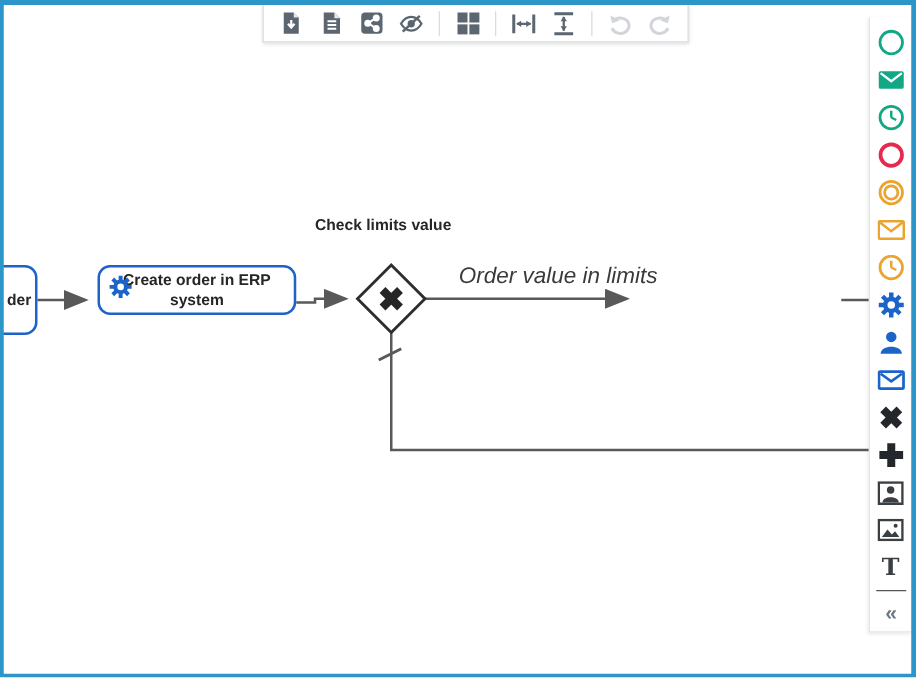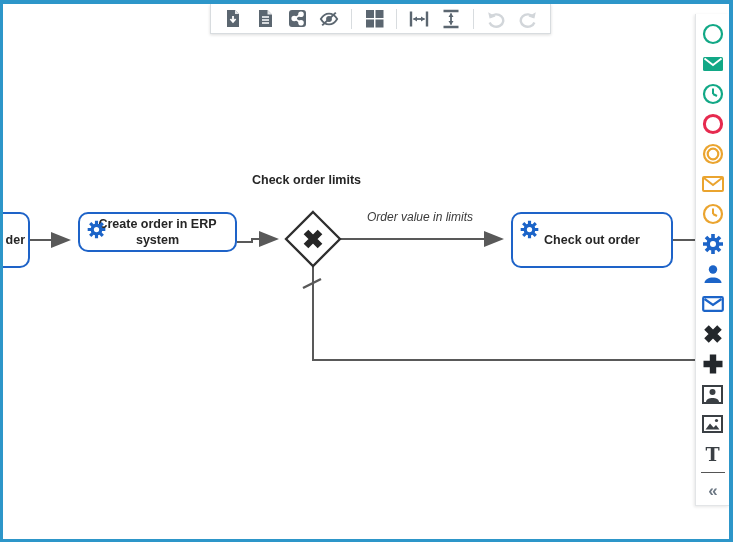--- a/index.html
+++ b/index.html
@@ -20,21 +20,21 @@
 
   
   .task { position:absolute; background:#fff; border:2px solid #1E63C8; border-radius:10px;
           display:flex; align-items:center; justify-content:center; text-align:center;
           font-weight:700; font-size:12.5px; color:#262626; line-height:1.3; z-index:3; }
   .task .gear-badge { position:absolute; left:6px; top:5px; width:21px; height:21px; }
   #task-partial { left:-66px; top:212px; width:96px; height:56px; justify-content:flex-end; padding-right:3px; }
   #task-create  { left:78px;  top:212px; width:159px; height:40px; padding:0 13px; }
   #task-checkout{ left:511px; top:212px; width:162px; height:56px; padding:0 10px; }
 
-  .flow-label { position:absolute; font-style:italic; font-size:12px; color:#3A3A3A; z-index:4; white-space:nowrap; }
+  .flow-label { position:absolute; font-style:italic; font-size:18px; color:#3A3A3A; z-index:4; white-space:nowrap; }
   #label-gateway { position:absolute; left:252px; top:173px; font-weight:700; font-size:12.5px; color:#262626; z-index:4; white-space:nowrap; }
   #label-inlimits { left:367px; top:210px; }
   #label-exceeds  { left:352px; top:332px; }
 
   #flows { position:absolute; left:0; top:0; z-index:2; }
 
   
   #palette { position:absolute; left:695px; top:14px; width:34px; height:492px; z-index:10;
              background:#fff; border-left:1px solid #E3E5E7; border-bottom:1px solid #E3E5E7;
              box-shadow:-1px 1px 3px rgba(0,0,0,.10);
@@ -80,35 +80,22 @@
         <g stroke-width="3">
           <path d="M0,-4 V-8.4 M0,4 V8.4 M-4,0 H-8.4 M4,0 H8.4"></path>
           <path d="M-2.9,-2.9 L-6,-6 M2.9,2.9 L6,6 M2.9,-2.9 L6,-6 M-2.9,2.9 L-6,6"></path>
         </g>
         <circle r="2.5" fill="#fff" stroke="none"></circle>
       </g>
     </svg>
     <span>Create order in ERP system</span>
   </div>
 
-  <div class="task" id="task-checkout">
-    <svg class="gear-badge" viewBox="-10 -10 20 20">
-      <g fill="#1C64C8" stroke="#1C64C8">
-        <circle r="5.6" stroke="none"></circle>
-        <g stroke-width="3">
-          <path d="M0,-4 V-8.4 M0,4 V8.4 M-4,0 H-8.4 M4,0 H8.4"></path>
-          <path d="M-2.9,-2.9 L-6,-6 M2.9,2.9 L6,6 M2.9,-2.9 L6,-6 M-2.9,2.9 L-6,6"></path>
-        </g>
-        <circle r="2.5" fill="#fff" stroke="none"></circle>
-      </g>
-    </svg>
-    <span>Check out order</span>
-  </div>
-
-  <div id="label-gateway">Check order limits</div>
+
+  <div id="label-gateway">Check limits value</div>
   <div class="flow-label" id="label-inlimits">Order value in limits</div>
 
   <div id="toolbar">
     <div class="tb-icon">
       <svg width="18" height="19" viewBox="0 0 18 19">
           <path d="M3,1 H11 L15,5 V18 H3 Z" fill="#5B6670"></path>
           <path d="M11,1 L11,5 L15,5" fill="#fff" opacity=".85"></path>
           <path d="M9,7 V12 M6.4,10 L9,13 L11.6,10" stroke="#fff" stroke-width="1.8" fill="none"></path>
         </svg>
     </div>

